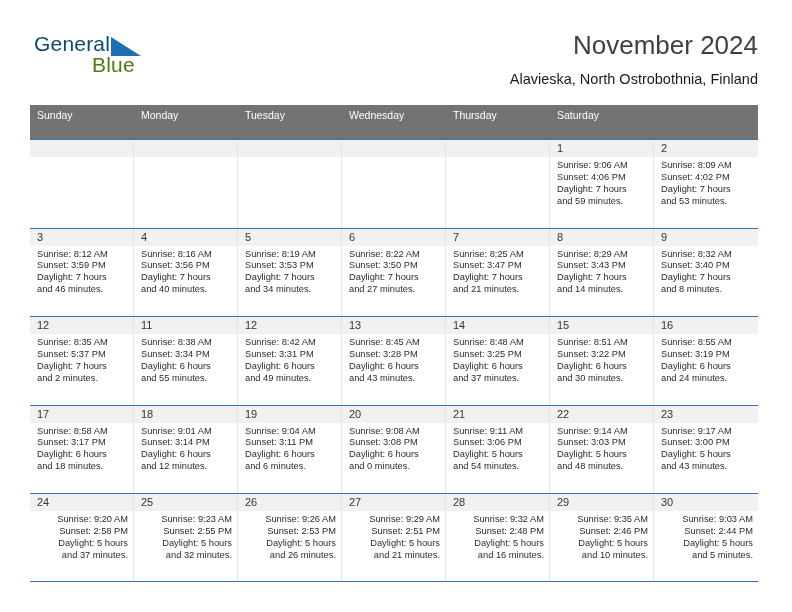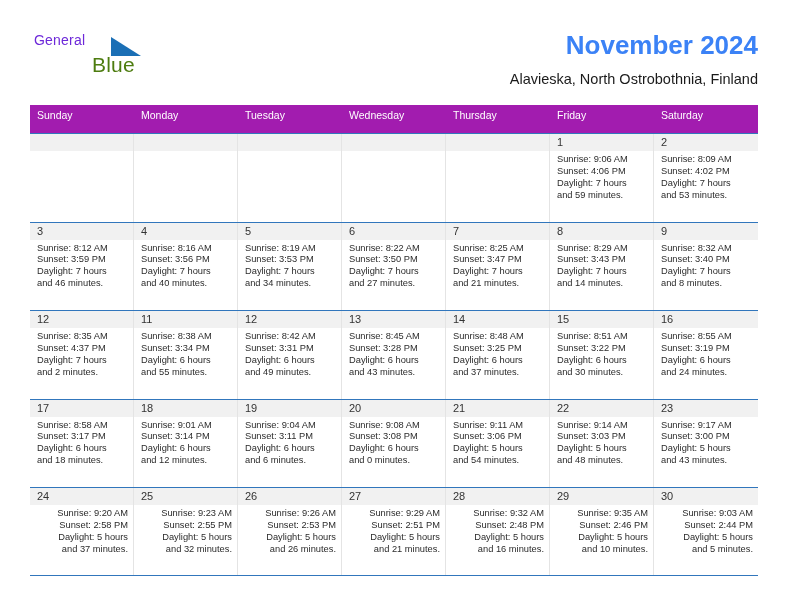--- a/index.html
+++ b/index.html
@@ -30,23 +30,23 @@
     position: absolute;
     left: 4px;
     top: 4px;
     width: 200px;
     height: 56px;
   }
   .brand-general {
     position: absolute;
     left: 0;
     top: 0;
-    font-size: 14px;
+    font-size: 21px;
     letter-spacing: 0.2px;
-    color: #6d28d9;
+    color: #0c4a6e;
     font-family: "Liberation Sans", sans-serif;
     font-weight: 400;
   }
   .brand-blue {
     position: absolute;
     left: 58px;
     top: 21px;
     font-size: 21px;
     letter-spacing: 0.2px;
     color: #4d7c0f;
@@ -64,22 +64,22 @@
   }
 
   .title-block {
     position: absolute;
     right: 0;
     top: 0;
     text-align: right;
   }
   .month-title {
     font-size: 26px;
-    font-weight: 700;
-    color: #3b82f6;
+    font-weight: 400;
+    color: #404040;
     line-height: 34px;
     white-space: nowrap;
   }
   .location-title {
     font-size: 14.5px;
     font-weight: 400;
     color: #1a1a1a;
     line-height: 22px;
     margin-top: 6px;
     white-space: nowrap;
@@ -87,22 +87,22 @@
 
   
   .calendar {
     position: absolute;
     left: 30px;
     top: 105px;
     width: 728px;
   }
   .dow-row {
     display: flex;
-    background: #a21caf;
-    height: 28px;
+    background: #737373;
+    height: 34px;
   }
   .dow-cell {
     width: 104px;
     flex: 0 0 104px;
     color: #ffffff;
     font-size: 10.5px;
     line-height: 20px;
     padding-left: 7px;
     white-space: nowrap;
     overflow: hidden;
@@ -172,21 +172,20 @@
 
   </div>
 
   <div class="calendar">
     <div class="dow-row" id="dow-row">
         <div class="dow-cell">Sunday</div>
         <div class="dow-cell">Monday</div>
         <div class="dow-cell">Tuesday</div>
         <div class="dow-cell">Wednesday</div>
         <div class="dow-cell">Thursday</div>
-        <div class="dow-cell">Friday</div>
         <div class="dow-cell">Saturday</div>
       </div>
     <div id="weeks-container">
         <div class="week-row">
           <div class="day-cell empty">
             <div class="day-num-band"></div>
           </div>
           <div class="day-cell empty">
             <div class="day-num-band"></div>
           </div>
@@ -291,21 +290,21 @@
               <div>and 8 minutes.</div>
             </div>
           </div>
         </div>
         <div class="week-row">
           <div class="day-cell filled">
             <div class="day-num-band"></div>
             <div class="day-num">12</div>
             <div class="day-body">
               <div>Sunrise: 8:35 AM</div>
-              <div>Sunset: 4:37 PM</div>
+              <div>Sunset: 5:37 PM</div>
               <div>Daylight: 7 hours</div>
               <div>and 2 minutes.</div>
             </div>
           </div>
           <div class="day-cell filled">
             <div class="day-num-band"></div>
             <div class="day-num">11</div>
             <div class="day-body">
               <div>Sunrise: 8:38 AM</div>
               <div>Sunset: 3:34 PM</div>

